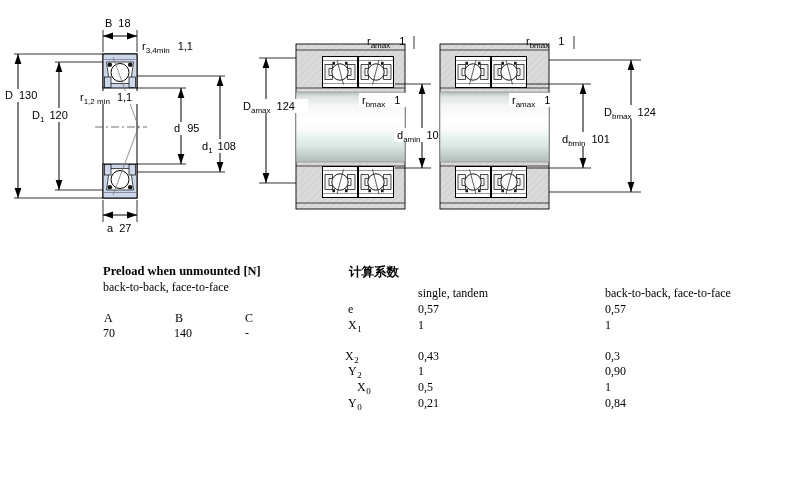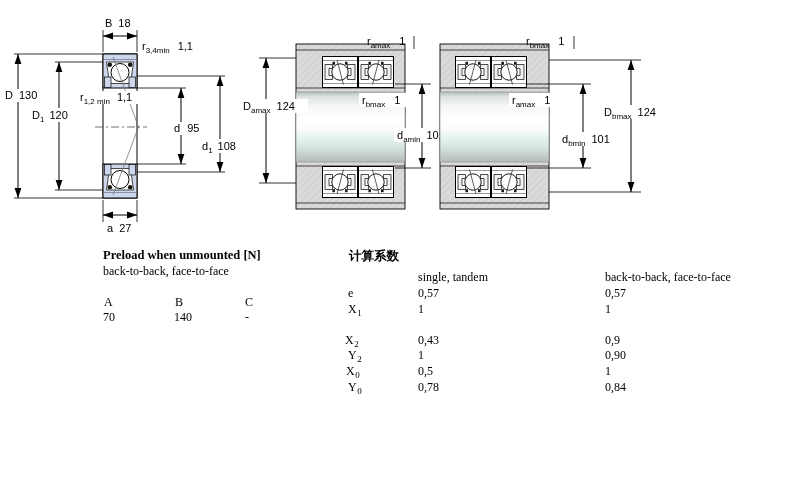--- a/index.html
+++ b/index.html
@@ -1,20 +1,20 @@
 <!DOCTYPE html>
 <html><head>
 <meta charset="utf-8">
 <style>
   html,body{margin:0;padding:0;background:#fff;}
   #stage{position:relative;width:800px;height:500px;background:#fff;overflow:hidden;
          font-family:"Liberation Sans",sans-serif;}
   svg text{font-family:"Liberation Sans",sans-serif;font-size:11px;fill:#000;}
   svg .sub{font-size:8px;}
-  .tbl{position:absolute;font-family:"Liberation Serif",serif;color:#000;}
+  .tbl{position:absolute;font-family:"Liberation Serif",serif;color:#000;margin-top:16px;}
   .tbl .title{font-weight:bold;font-size:12.5px;position:absolute;white-space:nowrap;}
   .tbl .sub{font-size:12px;position:absolute;white-space:nowrap;}
   .cell{position:absolute;font-size:12px;white-space:nowrap;}
   .rsub{font-size:9px;position:relative;top:3px;margin-left:.5px;}
 </style>
 </head>
 <body>
 
 <div id="stage">
 
@@ -204,32 +204,32 @@
     <span class="cell" style="left:260px;top:0;">0,57</span>
   </div>
   <div style="position:absolute;left:0;top:56.6px;width:440px;height:16px;">
     <span class="cell" style="left:3px;top:0;"><span>X</span><span class="rsub">1</span></span>
     <span class="cell" style="left:73px;top:0;">1</span>
     <span class="cell" style="left:260px;top:0;">1</span>
   </div>
   <div style="position:absolute;left:0;top:87.8px;width:440px;height:16px;">
     <span class="cell" style="left:0;top:0;"><span>X</span><span class="rsub">2</span></span>
     <span class="cell" style="left:73px;top:0;">0,43</span>
-    <span class="cell" style="left:260px;top:0;">0,9</span>
+    <span class="cell" style="left:260px;top:0;">0,3</span>
   </div>
   <div style="position:absolute;left:0;top:103.4px;width:440px;height:16px;">
     <span class="cell" style="left:3px;top:0;"><span>Y</span><span class="rsub">2</span></span>
     <span class="cell" style="left:73px;top:0;">1</span>
     <span class="cell" style="left:260px;top:0;">0,90</span>
   </div>
   <div style="position:absolute;left:0;top:119px;width:440px;height:16px;">
-    <span class="cell" style="left:1px;top:0;"><span>X</span><span class="rsub">0</span></span>
+    <span class="cell" style="left:12px;top:0;"><span>X</span><span class="rsub">0</span></span>
     <span class="cell" style="left:73px;top:0;text-align:center;">0,5</span>
     <span class="cell" style="left:260px;top:0;">1</span>
   </div>
   <div style="position:absolute;left:0;top:134.6px;width:440px;height:16px;">
     <span class="cell" style="left:3px;top:0;"><span>Y</span><span class="rsub">0</span></span>
-    <span class="cell" style="left:73px;top:0;">0,78</span>
+    <span class="cell" style="left:73px;top:0;">0,21</span>
     <span class="cell" style="left:260px;top:0;">0,84</span>
   </div>
 </div>
 
 </div>
 
 </body></html>

